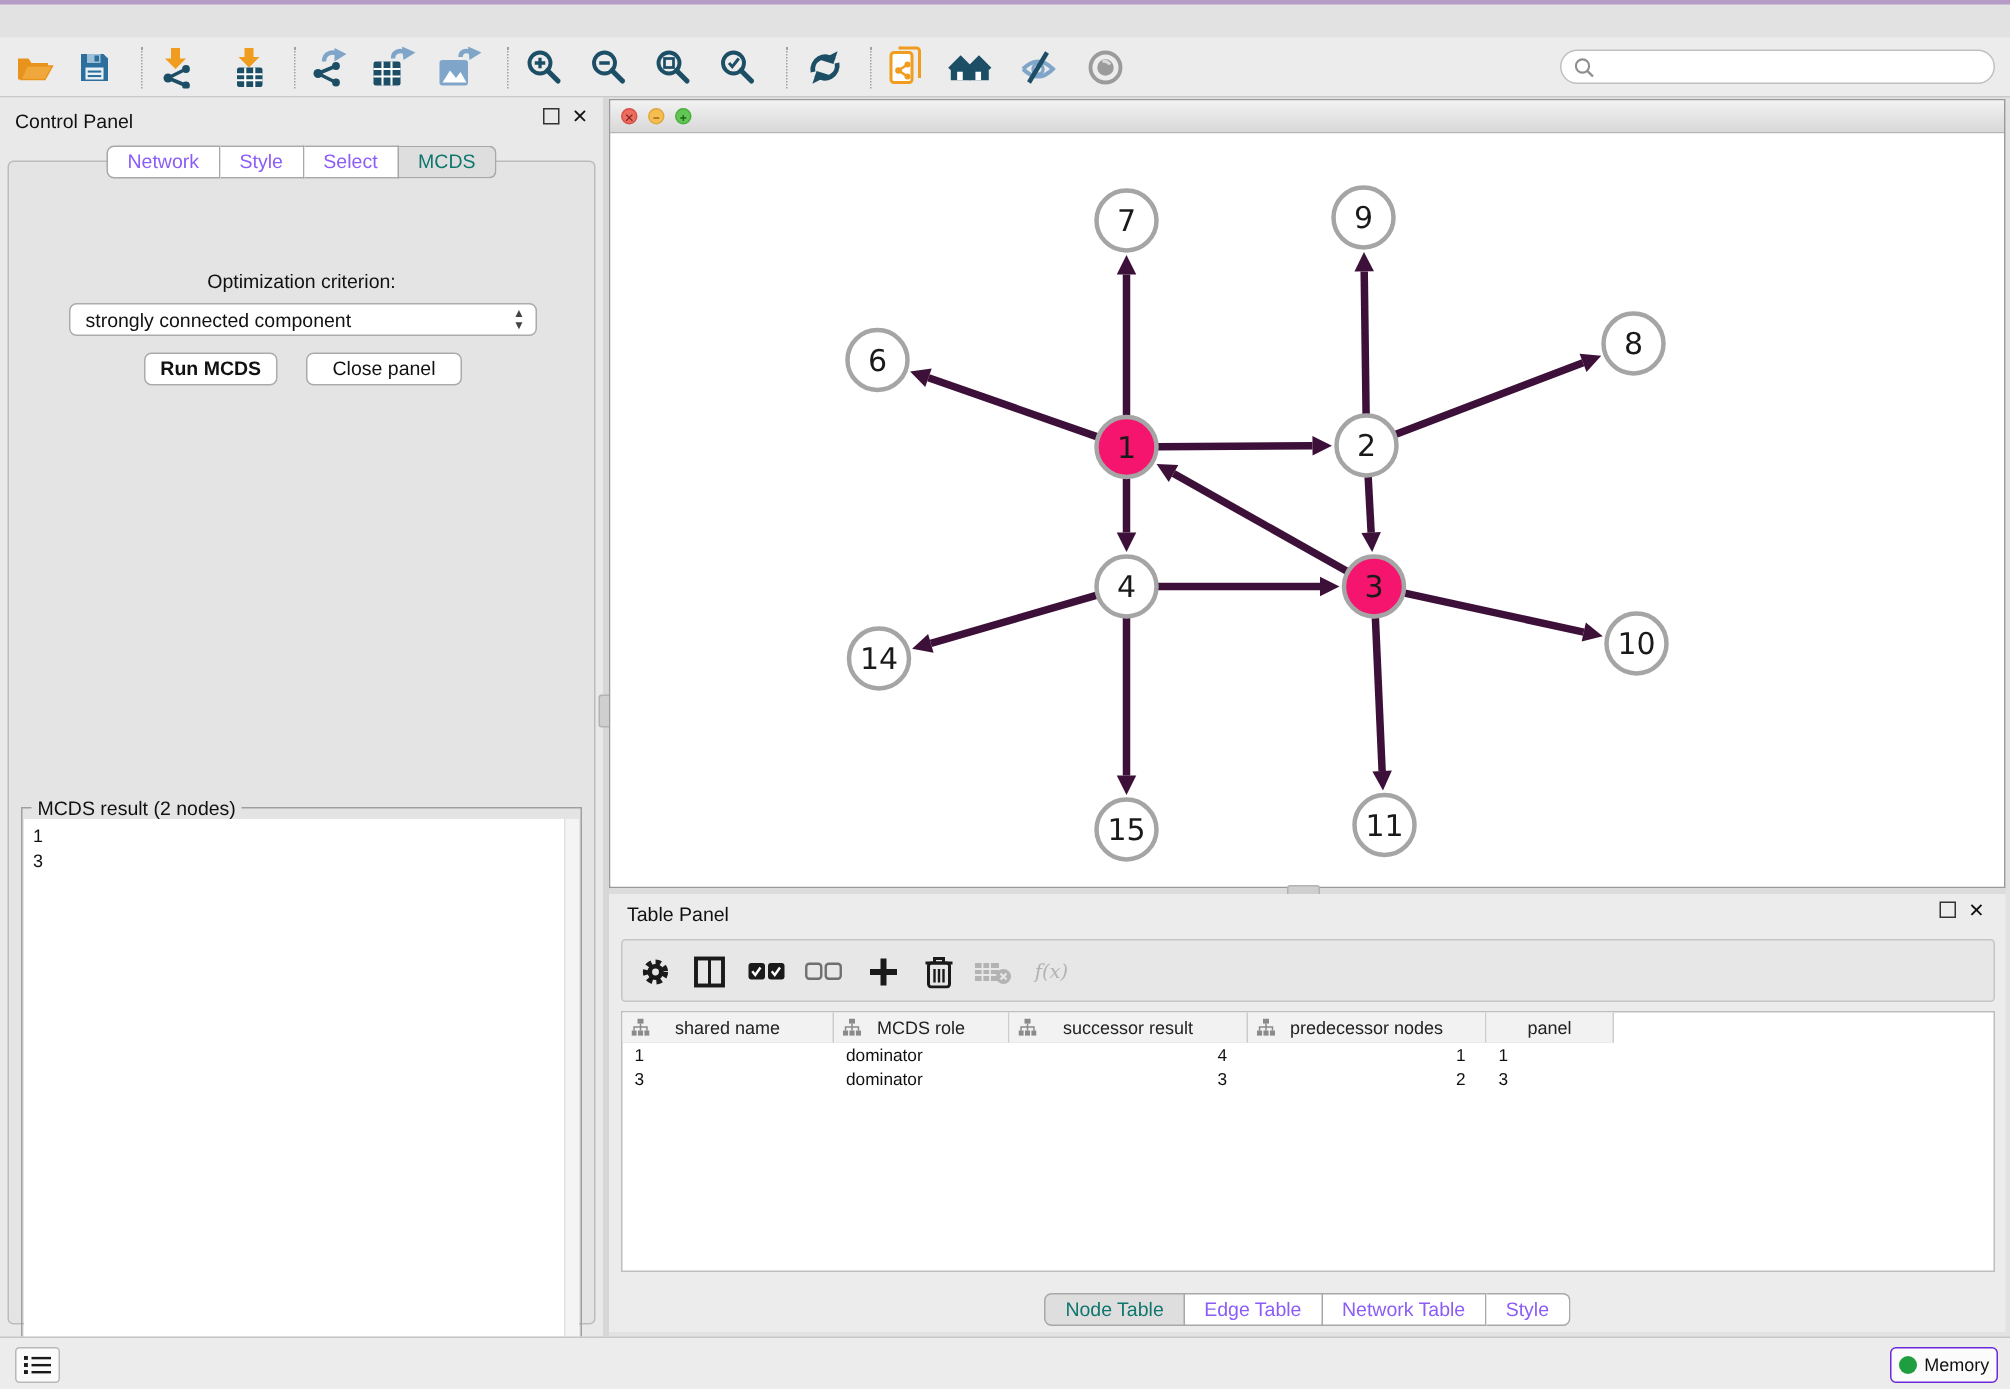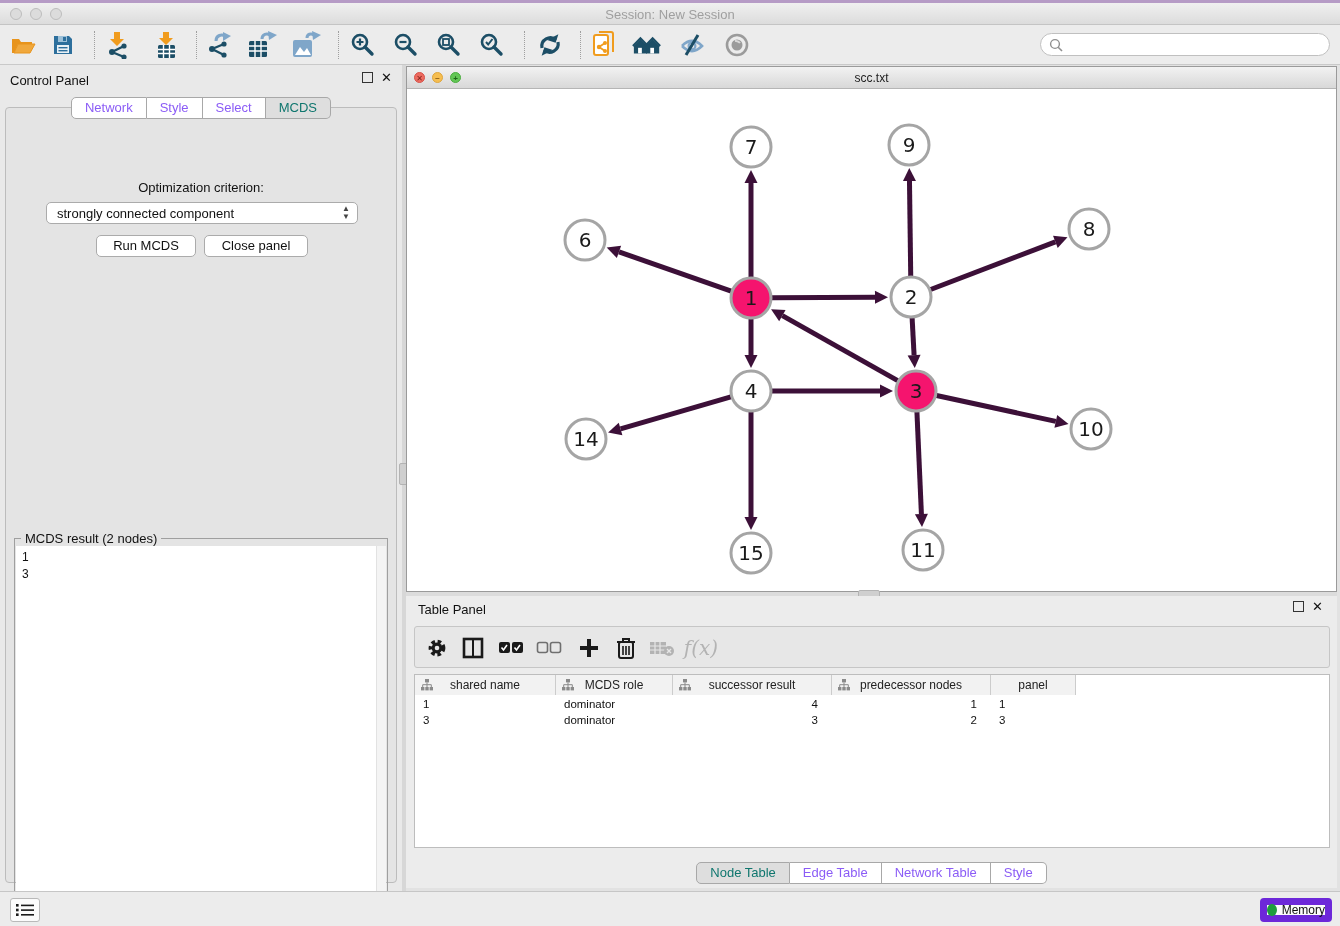--- a/index.html
+++ b/index.html
@@ -30,21 +30,21 @@
   #cp-body { position:absolute; left:5px; top:42px; width:392px; height:776px; background:#e4e4e4; border:1px solid #bcbcbc; border-radius:4px; }
   #cp-tabs { position:absolute; left:0; right:0; top:-11px; display:flex; justify-content:center; }
   .tab { height:22px; line-height:20px; padding:0 13px; font-size:13px; background:#fff; border:1px solid #a8a8a8; border-left:none; color:#8b5cf6; }
   .tab:first-child { border-left:1px solid #a8a8a8; border-radius:5px 0 0 5px; }
   .tab:last-child { border-radius:0 5px 5px 0; }
   .tab.active { background:#dedede; color:#0f766e; }
   #opt-label { position:absolute; left:0; right:0; top:72px; text-align:center; font-size:13px; color:#111; }
   #criterion-select { position:absolute; left:40px; top:94px; width:312px; height:22px; background:#fff; border:1px solid #ababab; border-radius:5px; font-size:13px; color:#111; display:flex; align-items:center; padding-left:10px; }
   .spinner { position:absolute; right:7px; top:2px; display:flex; flex-direction:column; line-height:8px; font-size:8px; color:#444; }
   .cp-btn { position:absolute; top:127px; height:22px; background:#fff; border:1px solid #ababab; border-radius:5px; font-size:13px; color:#111; text-align:center; line-height:20px; }
-  #run-btn { left:90px; width:100px; }
+  #run-btn { left:90px; width:89px;font-weight:bold; }
   #closep-btn { left:198px; width:104px; }
   #result-box { position:absolute; left:8px; top:430px; width:374px; height:380px; border:1px solid #9f9f9f; }
   #result-legend { position:absolute; left:6px; top:-8px; background:#e4e4e4; padding:0 4px; font-size:13px; color:#111; }
   #result-text { position:absolute; left:1px; top:7px; right:11px; bottom:1px; background:#fff; font-size:12px; color:#111; padding:3px 0 0 6px; line-height:17px; white-space:pre-line; }
   #result-scroll { position:absolute; top:7px; right:1px; width:10px; bottom:1px; background:#f4f4f4; border-left:1px solid #e2e2e2; }
 
   
   #vsplit { left:402px; top:65px; width:4px; height:826px; background:#d7d7d7; }
   .grip { background:#cfcfcf; border:1px solid #b3b3b3; border-radius:2px; }
 
@@ -56,49 +56,41 @@
   .nt-yellow { background:#f6be50; border:1px solid #dfa63d; color:#8f5f16; }
   .nt-green { background:#62c655; border:1px solid #4aad3e; color:#1d6518; }
   #net-title { position:absolute; left:0; right:0; text-align:center; font-size:12px; color:#222; }
   #net-canvas { position:absolute; left:0; top:22px; width:929px; height:502px; background:#fff; }
 
   
   #table-panel { left:406px; top:596px; width:931px; height:292px; background:#ececec; }
   #tp-title { position:absolute; left:12px; top:6px; font-size:13px; color:#111; }
   #tp-toolbar { position:absolute; left:8px; top:30px; width:916px; height:42px; background:#e7e7e7; border:1px solid #c6c6c6; border-radius:3px; }
   .tpi { position:absolute; top:8px; width:28px; height:26px; display:flex; align-items:center; justify-content:center; }
-  #fx-label { font-family:"DejaVu Serif",serif; font-style:italic; font-size:20px; color:#b3b3b3; }
+  #fx-label { font-family:"DejaVu Serif",serif; font-style:italic; font-size:13px; color:#b3b3b3; }
   #tp-table { position:absolute; left:8px; top:78px; width:916px; height:174px; background:#fff; border:1px solid #bdbdbd; }
   .th-row { position:absolute; left:0; top:0; height:20px; display:flex; border-bottom:1px solid #c9c9c9; }
   .th { position:relative; height:20px; background:#f2f2f2; border-right:1px solid #cccccc; font-size:12px; color:#222; display:flex; align-items:center; justify-content:center; }
   .th .hier { position:absolute; left:6px; top:4px; }
   .tr { position:absolute; left:0; height:16px; display:flex; font-size:11.5px; color:#111; }
   .td { height:16px; line-height:16px; padding:0 14px 0 8px; overflow:hidden; }
   .td.num { text-align:right; }
   #tp-tabs { position:absolute; left:0; right:0; bottom:4px; display:flex; justify-content:center; }
   
   #statusbar { left:0; top:891px; width:1340px; height:35px; background:#ececec; border-top:1px solid #c6c6c6; }
   #list-btn { position:absolute; left:10px; top:6px; width:30px; height:24px; background:#fbfbfb; border:1px solid #b9b9b9; border-radius:3px; display:flex; align-items:center; justify-content:center; }
-  #memory-btn { position:absolute; right:8px; top:6px; width:72px; height:24px; background:#fbfbfb; border:7px solid #6d28d9; border-radius:4px; display:flex; align-items:center; justify-content:center; gap:5px; font-size:12px; color:#111; }
+  #memory-btn { position:absolute; right:8px; top:6px; width:72px; height:24px; background:#fbfbfb; border:1px solid #6d28d9; border-radius:4px; display:flex; align-items:center; justify-content:center; gap:5px; font-size:12px; color:#111; }
   #memory-dot { width:12px; height:12px; border-radius:50%; background:#1e9e3e; }
 </style>
 </head>
 <body>
 
 <div id="app">
 
   <div id="top-accent" class="abs"></div>
-  <div id="titlebar" class="abs">
-    <div style="position:absolute;left:10px;top:5px;display:flex;gap:8px;">
-      <span class="traffic tl-inactive"></span>
-      <span class="traffic tl-inactive"></span>
-      <span class="traffic tl-inactive"></span>
-    </div>
-    <div class="title">Session: New Session</div>
-  </div>
 
   <div id="toolbar" class="abs">
     <span class="tb-icon" style="left:8px">
       <svg width="26" height="24" viewBox="0 0 26 24">
           <path d="M2 20 L2 6 L9 6 L11 9 L22 9 L22 11 L8 11 L4 20 Z" fill="#e8941c"></path>
           <path d="M4 20 L8 11 L25 11 L20 20 Z" fill="#f0a83c" stroke="#e8941c"></path>
         </svg>
     </span>
     <span class="tb-icon" style="left:48px">
       <svg width="24" height="24" viewBox="0 0 24 24">
@@ -278,21 +270,20 @@
 
   <div id="vsplit" class="abs">
     <div class="grip abs" style="left:-3px;top:398px;width:9px;height:22px;"></div>
   </div>
 
   <div id="net-win" class="abs">
     <div id="net-titlebar">
       <span class="nt-light nt-red">✕</span>
       <span class="nt-light nt-yellow">−</span>
       <span class="nt-light nt-green">+</span>
-      <span id="net-title">scc.txt</span>
     </div>
     <svg id="net-canvas" viewBox="0 0 929 502">
         <line x1="344" y1="188" x2="344" y2="94" stroke="#3C1038" stroke-width="5"></line>
         <polygon points="344,81 350.5,94 337.5,94" fill="#3C1038"></polygon>
         <line x1="324.1752536154717" y1="202.07328138371903" x2="211.98527951633417" y2="162.87437477076736" stroke="#3C1038" stroke-width="5"></line>
         <polygon points="199.71281746876906,158.5864061035458 214.12926384994495,156.7381437469848 209.8412951827234,169.01060579454992" fill="#3C1038"></polygon>
         <line x1="364.9995898557659" y1="208.86875256340147" x2="468.00070310440134" y2="208.22499560559748" stroke="#3C1038" stroke-width="5"></line>
         <polygon points="481.00044920558975,208.14374719246507 468.0413273109676,214.7248686561917 467.9600788978351,201.72512255500328" fill="#3C1038"></polygon>
         <line x1="344" y1="230" x2="344" y2="266" stroke="#3C1038" stroke-width="5"></line>
         <polygon points="344,279 337.5,266 350.5,266" fill="#3C1038"></polygon>

